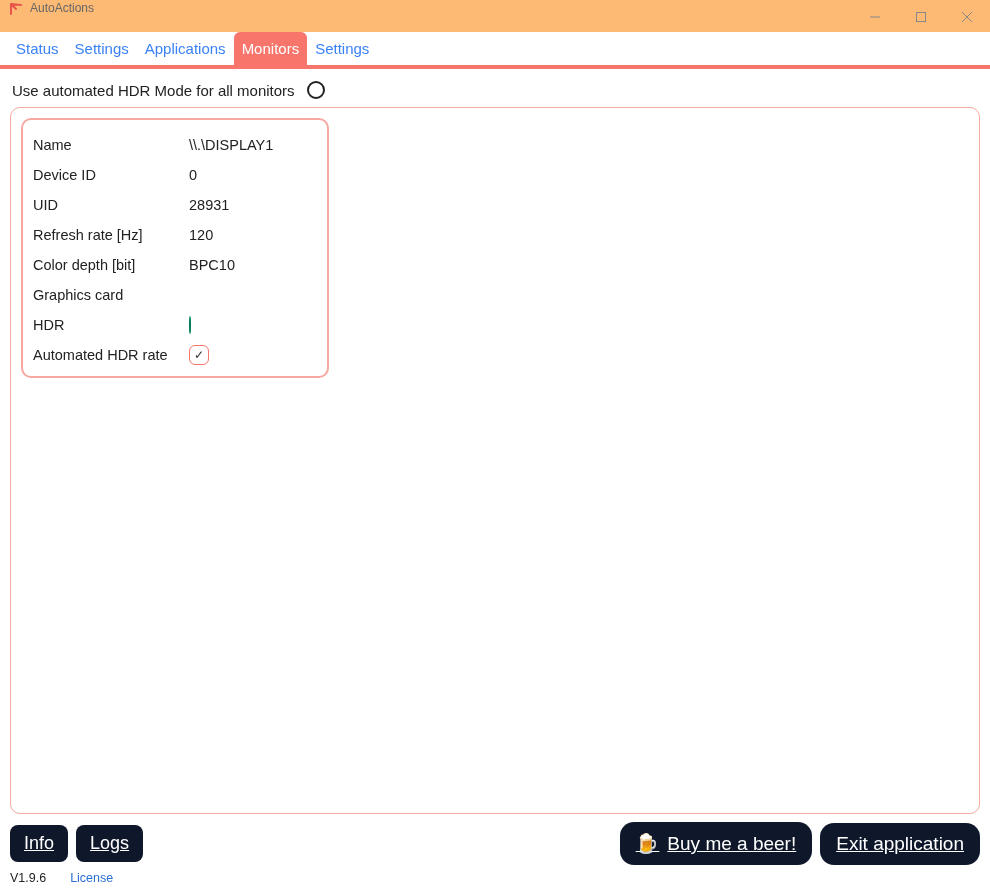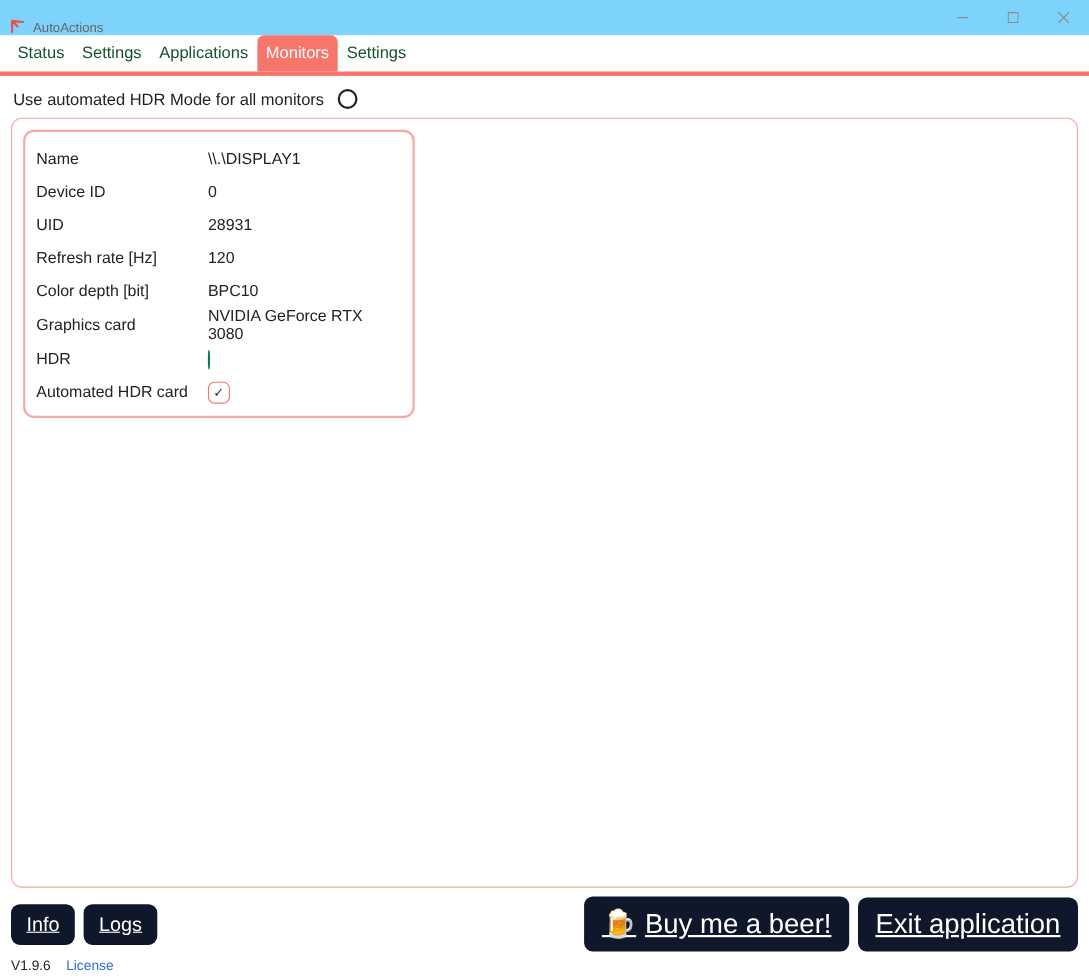--- a/index.html
+++ b/index.html
@@ -1,46 +1,46 @@
 <!DOCTYPE html>
 <html><head>
 <meta charset="utf-8">
 <style>
 * { margin: 0; padding: 0; box-sizing: border-box; font-family: 'Segoe UI', Arial, sans-serif; }
 body { background: #fff; width: 990px; height: 891px; display: flex; flex-direction: column; overflow: hidden; }
 
-.titlebar { height: 32px; display: flex; align-items: flex-end; padding: 1px 0 0 8px; background: #7dd3fc; }
+.titlebar { height: 32px; display: flex; align-items: flex-start; padding: 1px 0 0 8px; background: #fdba74; }
 .titlebar-icon { width: 16px; height: 16px; margin-right: 6px; }
 .titlebar-title { font-size: 12px; color: #666; flex: 1; }
 .titlebar-controls { display: flex; }
 .titlebar-btn { width: 46px; height: 32px; display: flex; align-items: center; justify-content: center; color: #888; font-size: 14px; cursor: default; }
 
 .tabs { display: flex; padding: 0 8px; border-bottom: 4px solid #f7756b; }
-.tab { padding: 8px 8px; font-size: 15px; color: #14532d; cursor: pointer; }
+.tab { padding: 8px 8px; font-size: 15px; color: #3b82f6; cursor: pointer; }
 .tab.active { background: #f7756b; color: #fff; border-radius: 6px 6px 0 0; }
 
 .toggle-row { display: flex; align-items: center; gap: 12px; padding: 12px 12px 8px 12px; font-size: 15px; color: #222; }
 .radio-toggle { width: 18px; height: 18px; border: 2px solid #222; border-radius: 50%; background: #fff; cursor: pointer; }
 
 .content-panel { flex: 1; margin: 0 10px 8px 10px; border: 1px solid #f7a8a2; border-radius: 10px; padding: 10px; overflow: auto; }
 
-.monitor-card { width: 356px; border: 2px solid #f7a8a2; border-radius: 10px; padding: 10px 10px 6px 10px; }
+.monitor-card { width: 308px; border: 2px solid #f7a8a2; border-radius: 10px; padding: 10px 10px 6px 10px; }
 .prop-row { display: flex; align-items: center; min-height: 30px; font-size: 14.5px; color: #222; }
 .prop-label { width: 156px; }
 .prop-value { flex: 1; }
 .status-dot { width: 18px; height: 18px; border-radius: 50%; background: #1dbf8e; border: 1.5px solid #0b7a5a; }
 .mini-check { width: 20px; height: 20px; border: 1.5px solid #f7756b; border-radius: 6px; display: flex; align-items: center; justify-content: center; color: #333; font-size: 12px; cursor: pointer; }
 
 .bottom-bar { display: flex; align-items: center; gap: 8px; padding: 0 10px 4px 10px; }
 .btn { background: #0f172a; color: #fff; border: none; border-radius: 8px; font-size: 18px; padding: 8px 14px; cursor: pointer; text-decoration: underline; }
-.btn.big { font-size: 25px; padding: 10px 16px; }
+.btn.big { font-size: 19px; padding: 10px 16px; border-radius: 14px; }
 .spacer { flex: 1; }
 .beer-icon { margin-right: 8px; }
 
-.footer { display: flex; align-items: center; gap: 14px; padding: 2px 10px 6px 10px; font-size: 12.5px; }
+.footer { display: flex; align-items: center; gap: 24px; padding: 2px 10px 6px 10px; font-size: 12.5px; }
 .ver { color: #222; }
 .license { color: #2a6fd6; cursor: pointer; }
 </style>
 </head>
 <body>
 
 <div class="titlebar">
   <svg class="titlebar-icon" viewBox="0 0 16 16">
       <path d="M3 13 L3 3 M3 3 L8 8 M3 3 L13 4" stroke="#e8534a" stroke-width="2" fill="none" stroke-linecap="round"></path>
     </svg>
@@ -95,28 +95,27 @@
     <div class="prop-row">
         <span class="prop-label">Refresh rate [Hz]</span>
         <span class="prop-value">120</span>
       </div>
     <div class="prop-row">
         <span class="prop-label">Color depth [bit]</span>
         <span class="prop-value">BPC10</span>
       </div>
     <div class="prop-row">
         <span class="prop-label">Graphics card</span>
-        <span class="prop-value">NVIDIA GeForce RTX 3080</span>
       </div>
     <div class="prop-row">
         <span class="prop-label">HDR</span>
         <span class="prop-value"><span class="status-dot"></span></span>
       </div>
     <div class="prop-row">
-        <span class="prop-label">Automated HDR card</span>
+        <span class="prop-label">Automated HDR rate</span>
         <span class="prop-value">
           <span class="mini-check">✓</span>
         </span>
       </div>
   </div>
 </div>
 
 <div class="bottom-bar">
   <button class="btn">Info</button>
   <button class="btn">Logs</button>

